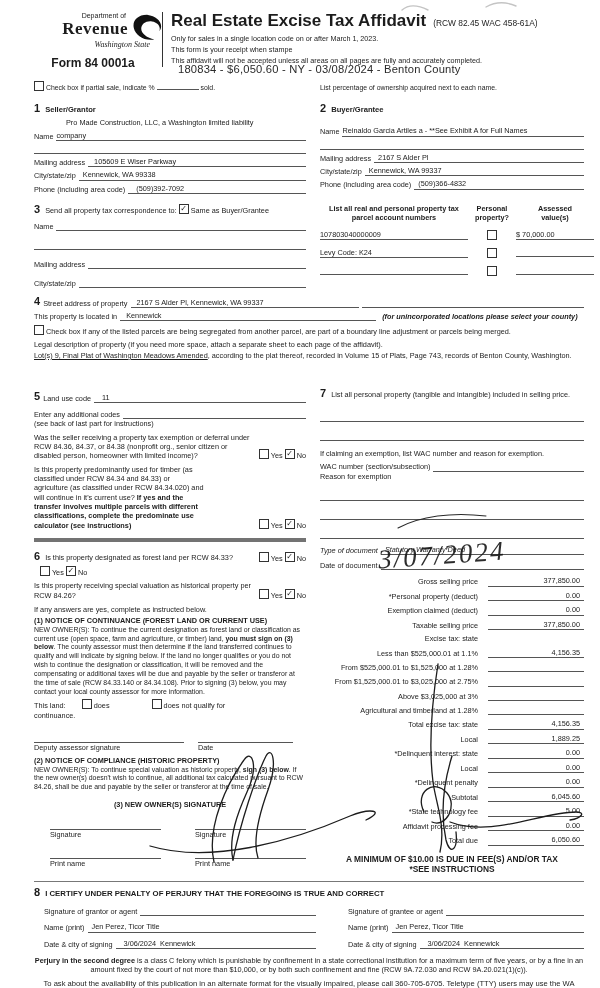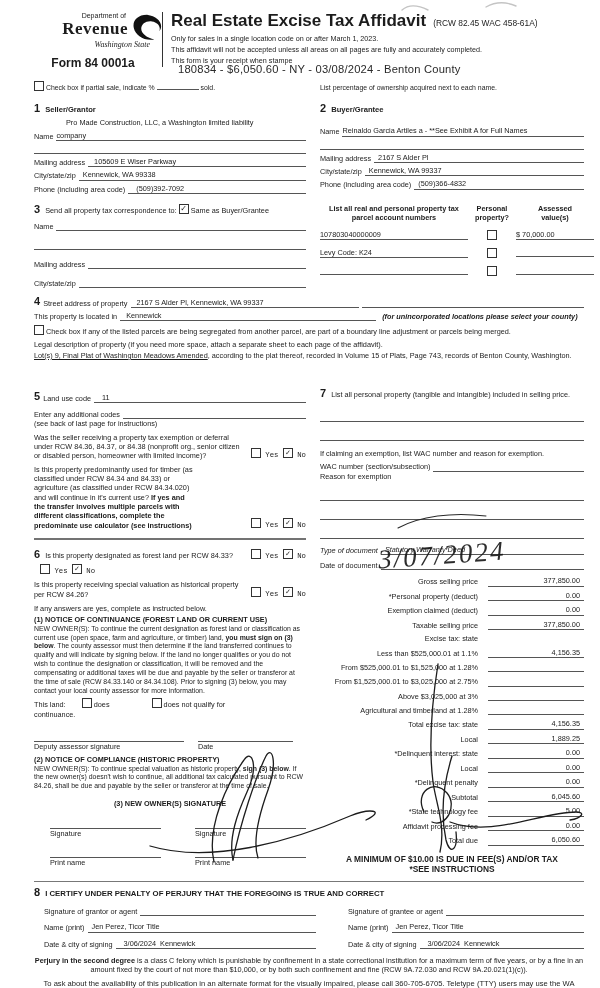--- a/index.html
+++ b/index.html
@@ -29,21 +29,21 @@
   .titleblk{flex:1;padding-top:2px;}
   .bigtitle{font-size:17px;font-weight:bold;display:inline;}
   .titleref{font-size:8.4px;margin-left:5px;}
   .subs{font-size:7.2px;margin-top:2px;}
   .stamp{position:absolute;left:144px;top:54px;font-size:11.2px;color:#2a2a2a;letter-spacing:.2px;white-space:nowrap;}
   
   .cols{display:flex;}
   .lcol{width:272px;flex-shrink:0;}
   .rcol{flex:1;margin-left:14px;}
   .fieldrow{display:flex;align-items:flex-end;margin-top:3px;}
-  .yn{white-space:nowrap;margin-left:6px;font-family:Liberation Mono, monospace;}
+  .yn{white-space:nowrap;margin-left:6px;}
   .q{display:flex;align-items:flex-end;margin-top:3px;}
   .q .qt{flex:1;}
   
   .ptable{margin-top:2px;}
   .phead{display:flex;font-weight:bold;text-align:center;justify-content:space-between;}
   .prow{display:flex;margin-top:7px;align-items:flex-start;}
   .pc1{width:148px;}
   .pc2{width:48px;text-align:center;}
   .pc3{width:78px;}
   
@@ -75,22 +75,22 @@
           <path d="M20 1 C8 1 2 9 4 17 C6 26 16 33 29 31 C20 29 13 24 13 18 C13 12 19 8 26 9 C33 10 37 15 35 21 C41 13 34 3 20 1 Z" fill="#111"></path>
           <path d="M16 13 C20 10 27 11 29 15 C30 18 27 21 22 21 C26 20 28 17 26 15 C24 13 19 13 16 13 Z" fill="#fff"></path>
         </svg>
       </span>
     </div>
     <div class="vline"></div>
     <div class="titleblk">
       <span class="bigtitle">Real Estate Excise Tax Affidavit</span>
       <span class="titleref">(RCW 82.45 WAC 458-61A)</span>
       <div class="subs">Only for sales in a single location code on or after March 1, 2023.</div>
+      <div class="subs">This form is your receipt when stampe</div>
       <div class="subs">This affidavit will not be accepted unless all areas on all pages are fully and accurately completed.</div>
-      <div class="subs">This form is your receipt when stampe</div>
     </div>
     <div class="stamp">180834 - $6,050.60 - NY - 03/08/2024 - Benton County</div>
   </div>
 
   <div class="cols" style="margin-top:10px;align-items:flex-end;">
     <div class="lcol small">
       <span class="cb"></span>
       <span>Check box if partial sale, indicate %</span>
       <span class="u" style="width:42px;"></span>
       <span>sold.</span>
@@ -229,21 +229,21 @@
       <div>
         <div class="fieldrow">
           <span class="secnum">5</span>
           <span>Land use code</span>
           <span class="flexu" style="padding-left:8px;">11</span>
         </div>
         <div class="fieldrow" style="margin-top:6px;">
           <span>Enter any additional codes</span>
           <span class="flexu"></span>
         </div>
-        <div>(see back of last page for instructions)</div>
+        <div>(see back of last part for instructions)</div>
         <div class="q" style="margin-top:4px;">
           <div class="qt">Was the seller receiving a property tax exemption or deferral under RCW 84.36, 84.37, or 84.38 (nonprofit org., senior citizen or disabled person, homeowner with limited income)?</div>
           <div class="yn">
             <span class="cb"></span>
             <span>Yes</span>
             <span class="cb">✓</span>
             <span>No</span>
           </div>
         </div>
         <div class="q" style="margin-top:4px;gap:48px;">
@@ -253,21 +253,21 @@
           </div>
           <div class="yn">
             <span class="cb"></span>
             <span>Yes</span>
             <span class="cb">✓</span>
             <span>No</span>
           </div>
         </div>
       </div>
 
-      <div style="margin-top:8px;border-top:2px solid #737373;padding-top:4px;">
+      <div style="margin-top:8px;border-top:4px solid #737373;padding-top:4px;">
         <div class="q">
           <div class="qt"><span class="secnum">6</span>
             <span>Is this property designated as forest land per RCW 84.33?</span></div>
           <div class="yn">
             <span class="cb"></span>
             <span>Yes</span>
             <span class="cb">✓</span>
             <span>No</span>
           </div>
         </div>

